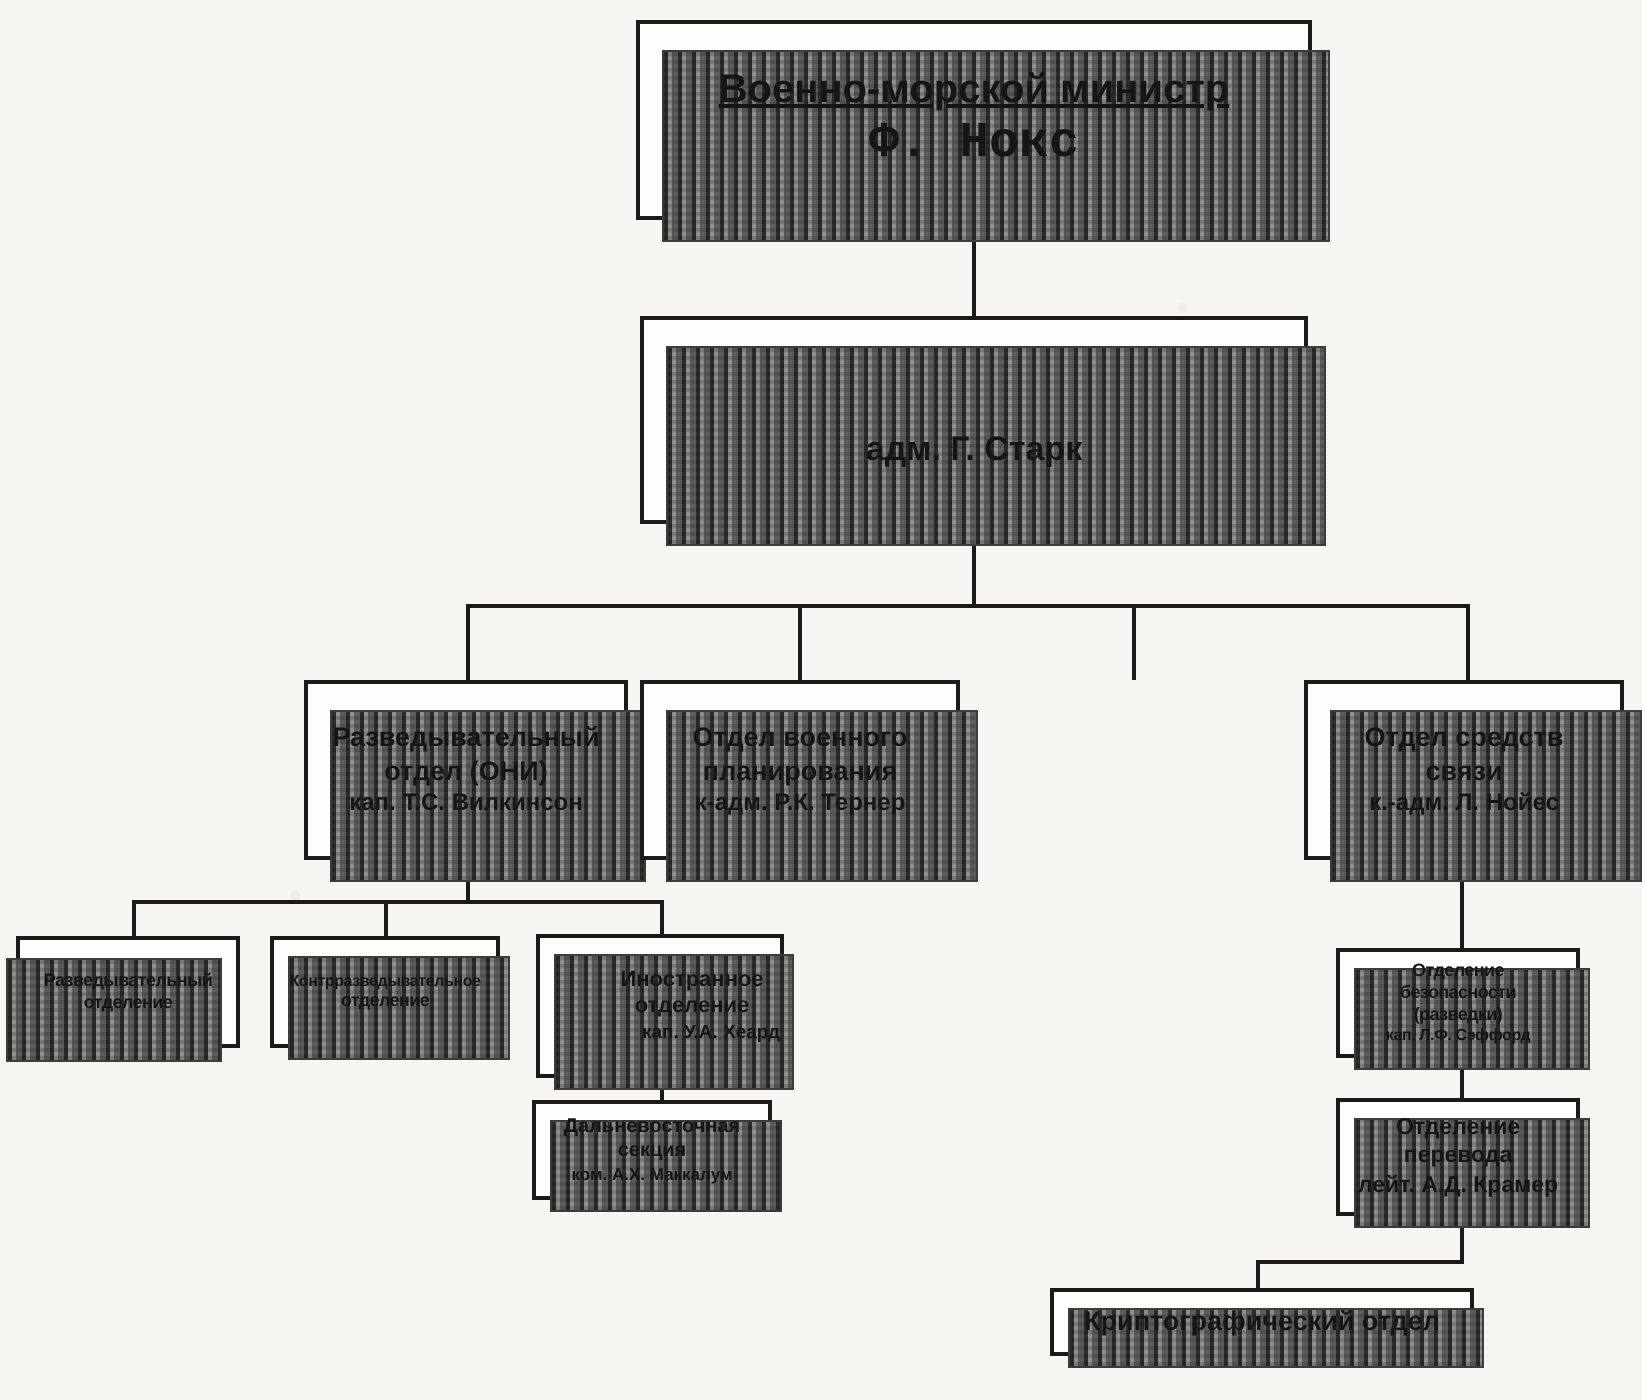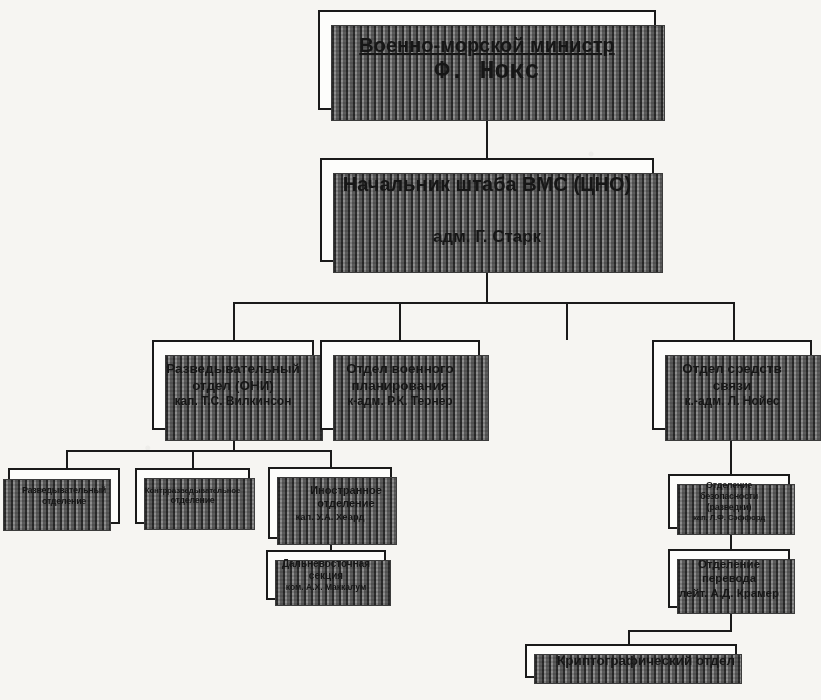--- a/index.html
+++ b/index.html
@@ -43,27 +43,27 @@
   .node.shadow-small::before{left:7px;top:8px;}
   .line{width:100%;font-weight:bold;line-height:1.22;}
   
   .t-xxl{font-size:20px;text-decoration:underline;}
   .t-xl{font-size:25px;font-family:Liberation Mono, monospace;}
   .t-lg{font-size:20px;}
   .t-md{font-size:17px;margin-top:30px;}
   .t-r3{font-size:13.5px;}
   .t-r3p{font-size:12px;}
   .t-sm{font-size:11px;margin-left:32px;}
-  .t-smp{font-size:9.5px;}
+  .t-smp{font-size:9.5px;text-align:right;}
   .t-xs{font-size:10px;}
   .t-xsp{font-size:8.5px;}
   .t-tiny{font-size:9px;letter-spacing:-0.3px;}
   .t-tiny2{font-size:8px;letter-spacing:-0.2px;}
   .t-tr{font-size:11.5px;}
-  .t-crypto{font-size:13.5px;text-align:right;}
+  .t-crypto{font-size:13.5px;}
   
   .cline{position:absolute;background:#1a1a1a;z-index:1;}
   .cline.v{width:2px;}
   .cline.h{height:2px;}
 </style>
 </head>
 <body>
 
 <div id="canvas">
 
@@ -87,21 +87,20 @@
   <div class="cline v" style="left:730px;top:608px;height:24px"></div>
   <div class="cline h" style="left:628px;top:630px;width:104px"></div>
   <div class="cline v" style="left:628px;top:630px;height:14px"></div>
 
   <div class="node" style="left:318px;top:10px;width:338px;height:100px">
     <div class="line t-xxl">Военно-морской министр</div>
     <div class="line t-xl">Ф. Нокс</div>
   </div>
 
   <div class="node" style="left:320px;top:158px;width:334px;height:104px">
-    <div class="line t-lg">Начальник штаба ВМС (ЦНО)</div>
     <div class="line t-md">адм. Г. Старк</div>
   </div>
 
   <div class="node" style="left:152px;top:340px;width:162px;height:90px">
     <div class="line t-r3">Разведывательный</div>
     <div class="line t-r3">отдел (ОНИ)</div>
     <div class="line t-r3p">кап. Т.С. Вилкинсон</div>
   </div>
 
   <div class="node" style="left:320px;top:340px;width:160px;height:90px">

